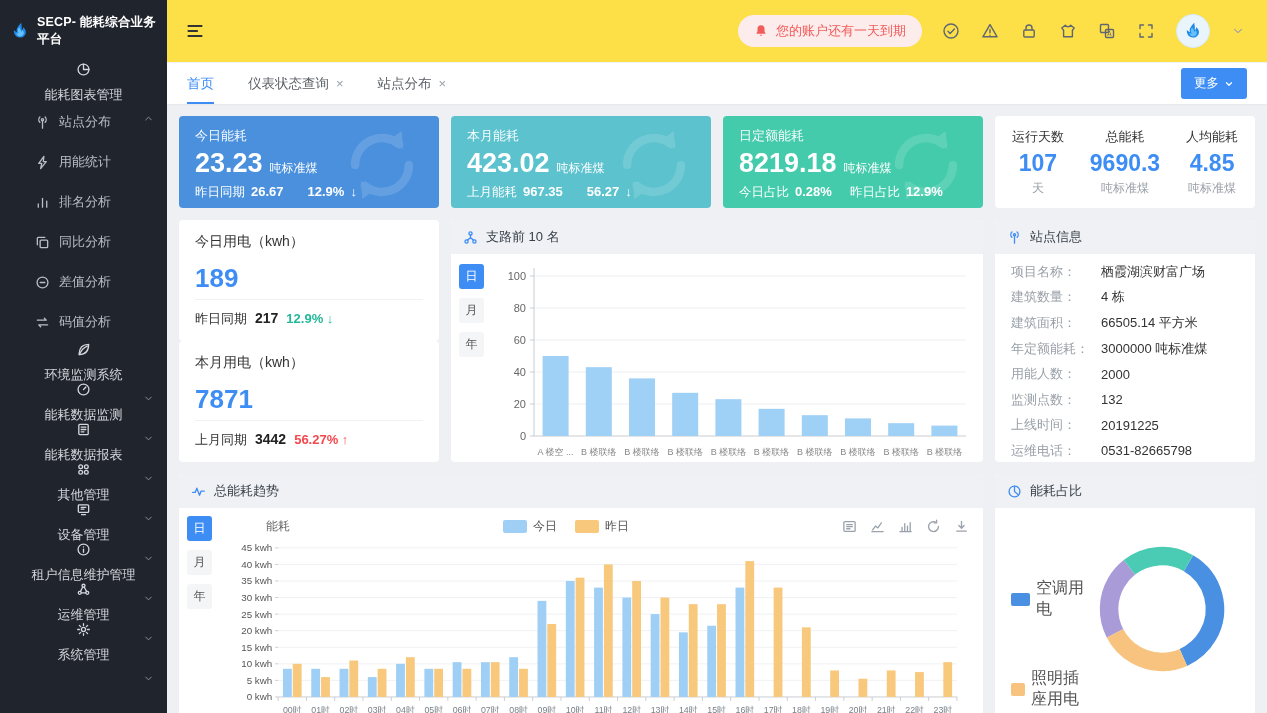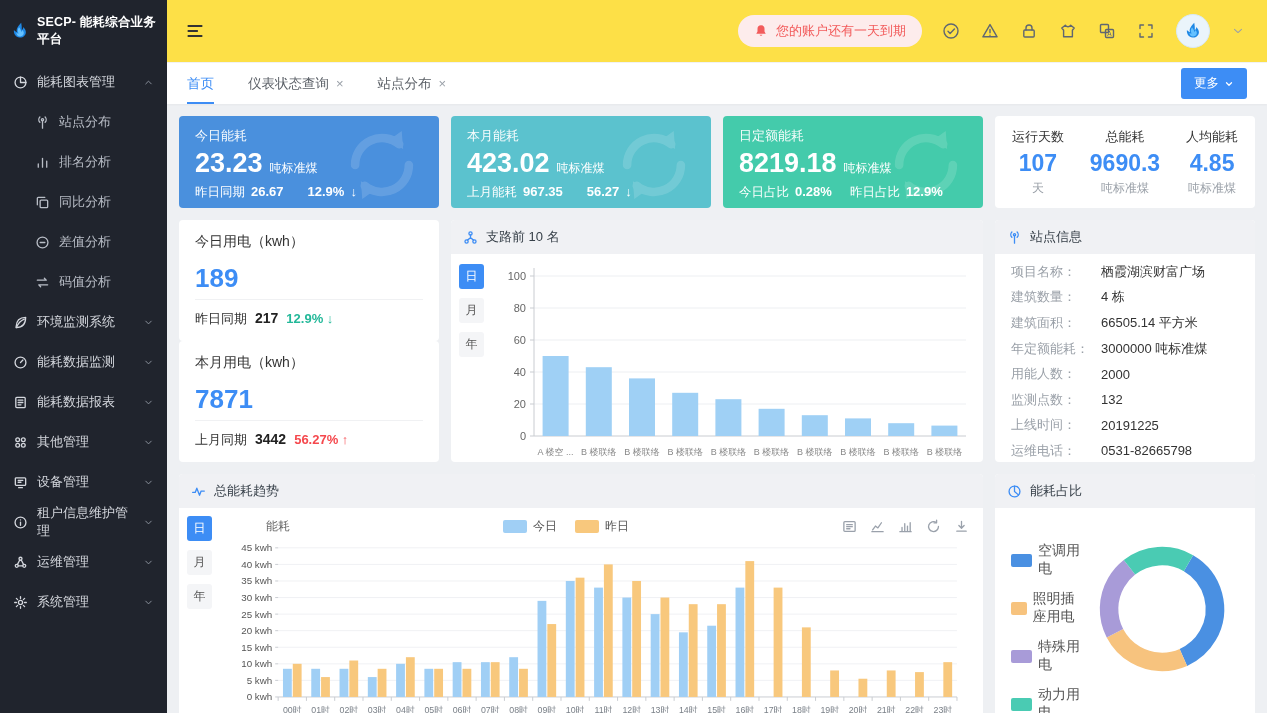--- a/index.html
+++ b/index.html
@@ -4,21 +4,21 @@
 <style>
   * { box-sizing: border-box; margin: 0; padding: 0; }
   html,body { width:1267px; height:713px; overflow:hidden; }
   body { font-family:"Liberation Sans","DejaVu Sans",sans-serif; background:#eef0f3; font-size:13px; color:#333; display:flex; }
 
   svg.icon { stroke:currentColor; fill:none; stroke-width:1.4; stroke-linecap:round; stroke-linejoin:round; flex-shrink:0; }
 
   
   .sidebar { width:167px; height:713px; background:#20242d; color:#c6cad2; flex-shrink:0; }
   .logo { height:62px; display:flex; align-items:center; gap:7px; padding:0 10px; color:#fff; font-size:12.5px; font-weight:bold; letter-spacing:.2px; }
-  .menu-group { height:40px; display:flex; align-items:center; gap:9px; padding:0 13px; font-size:13px; cursor:pointer; color:#d4d7dd; }
+  .menu-group { height:40px; display:flex; align-items:center; gap:9px; padding:0 13px; font-size:13px; cursor:pointer; color:#d4d7dd;flex-direction:column; }
   .menu-group .chev { margin-left:auto; color:#8d939e; }
   .submenu-item { height:40px; display:flex; align-items:center; gap:9px; padding-left:35px; font-size:13px; color:#b9bec7; cursor:pointer; }
 
   
   .main { flex:1; display:flex; flex-direction:column; min-width:0; }
   .topbar { height:62px; background:#fde047; display:flex; align-items:center; padding:0 22px 0 18px; gap:20px; }
   .hamburger { color:#333; cursor:pointer; display:flex; }
   .tb-spacer { flex:1; }
   .alert-pill { background:#fdecec; color:#f25b5b; border-radius:16px; padding:7px 16px; font-size:13px; display:flex; align-items:center; gap:8px; }
   .top-icons { display:flex; align-items:center; gap:21px; color:#5f6672; }
@@ -79,21 +79,21 @@
   .trend-top { height:26px; display:flex; align-items:center; font-size:12px; color:#666; padding-right:6px; }
   .axis-title { margin-left:46px; color:#666; }
   .legend { margin:0 auto; display:flex; gap:18px; align-items:center; }
   .legend-item { display:flex; gap:6px; align-items:center; color:#555; }
   .chip { width:24px; height:13px; border-radius:2px; display:inline-block; }
   .toolbox { display:flex; gap:13px; color:#9aa1ab; }
   .toolbox > * { cursor:pointer; }
 
   .pie-body { display:flex; padding:26px 14px 0 16px; }
   .pie-legend { display:flex; flex-direction:column; gap:12px; margin-top:8px; }
-  .pie-legend .legend-item { font-size:14px; }
+  .pie-legend .legend-item { font-size:16px;margin-top:36px; }
   .donut-box { margin-left:auto; margin-right:4px; }
 </style>
 </head>
 <body>
 
 <aside class="sidebar">
   <div class="logo">
     <svg width="24" height="24" viewBox="0 0 24 24">
       <path fill="#1e88e5" d="M13.5 2c-4 4.5-6.5 7.5-5 11.5-2.5-.8-3.8-2.6-3.8-2.6-.5 4.8 2.2 8.6 6.8 9 4.2.4 7.3-2.3 7.6-6 .2-2.8-1.4-4.8-3.2-6.7.1 1.7-.6 2.9-1.7 3.8.2-3-.2-6-.7-9z"></path>
       <path fill="#64c1ff" d="M10.8 7.5c-1.8 3-2 5.2-.4 7.4-1.6 0-2.8-.9-2.8-.9.2 2.7 2 4.4 4.6 4.5 2.4.1 4.2-1.5 4.4-3.7.1-1.6-.7-2.8-1.8-3.9-.1 1-.5 1.7-1.2 2.2-.3-2-1.4-3.8-2.8-5.6z"></path>
@@ -111,20 +111,26 @@
           <path d="M4 10l4-4 4 4"></path>
         </svg>
     </div>
     <div class="submenu-item">
       <svg class="icon" width="15" height="15" viewBox="0 0 16 16">
           <path d="M8 6.5V14"></path>
           <circle cx="8" cy="5" r="1.2"></circle>
           <path d="M5.2 7.8a4 4 0 0 1 0-5.6M10.8 2.2a4 4 0 0 1 0 5.6"></path>
         </svg>
       <span>站点分布</span>
+    </div>
+    <div class="submenu-item">
+      <svg class="icon" width="15" height="15" viewBox="0 0 16 16">
+          <path d="M9.5 1.5 4 9h3.2L6 14.5 12 7H8.8z"></path>
+        </svg>
+      <span>用能统计</span>
     </div>
     <div class="submenu-item">
       <svg class="icon" width="15" height="15" viewBox="0 0 16 16">
           <path d="M3.5 13V9.5M8 13V3.5M12.5 13V6.5"></path>
         </svg>
       <span>排名分析</span>
     </div>
     <div class="submenu-item">
       <svg class="icon" width="15" height="15" viewBox="0 0 16 16">
           <rect x="5.5" y="5.5" width="8" height="8" rx="1"></rect>

